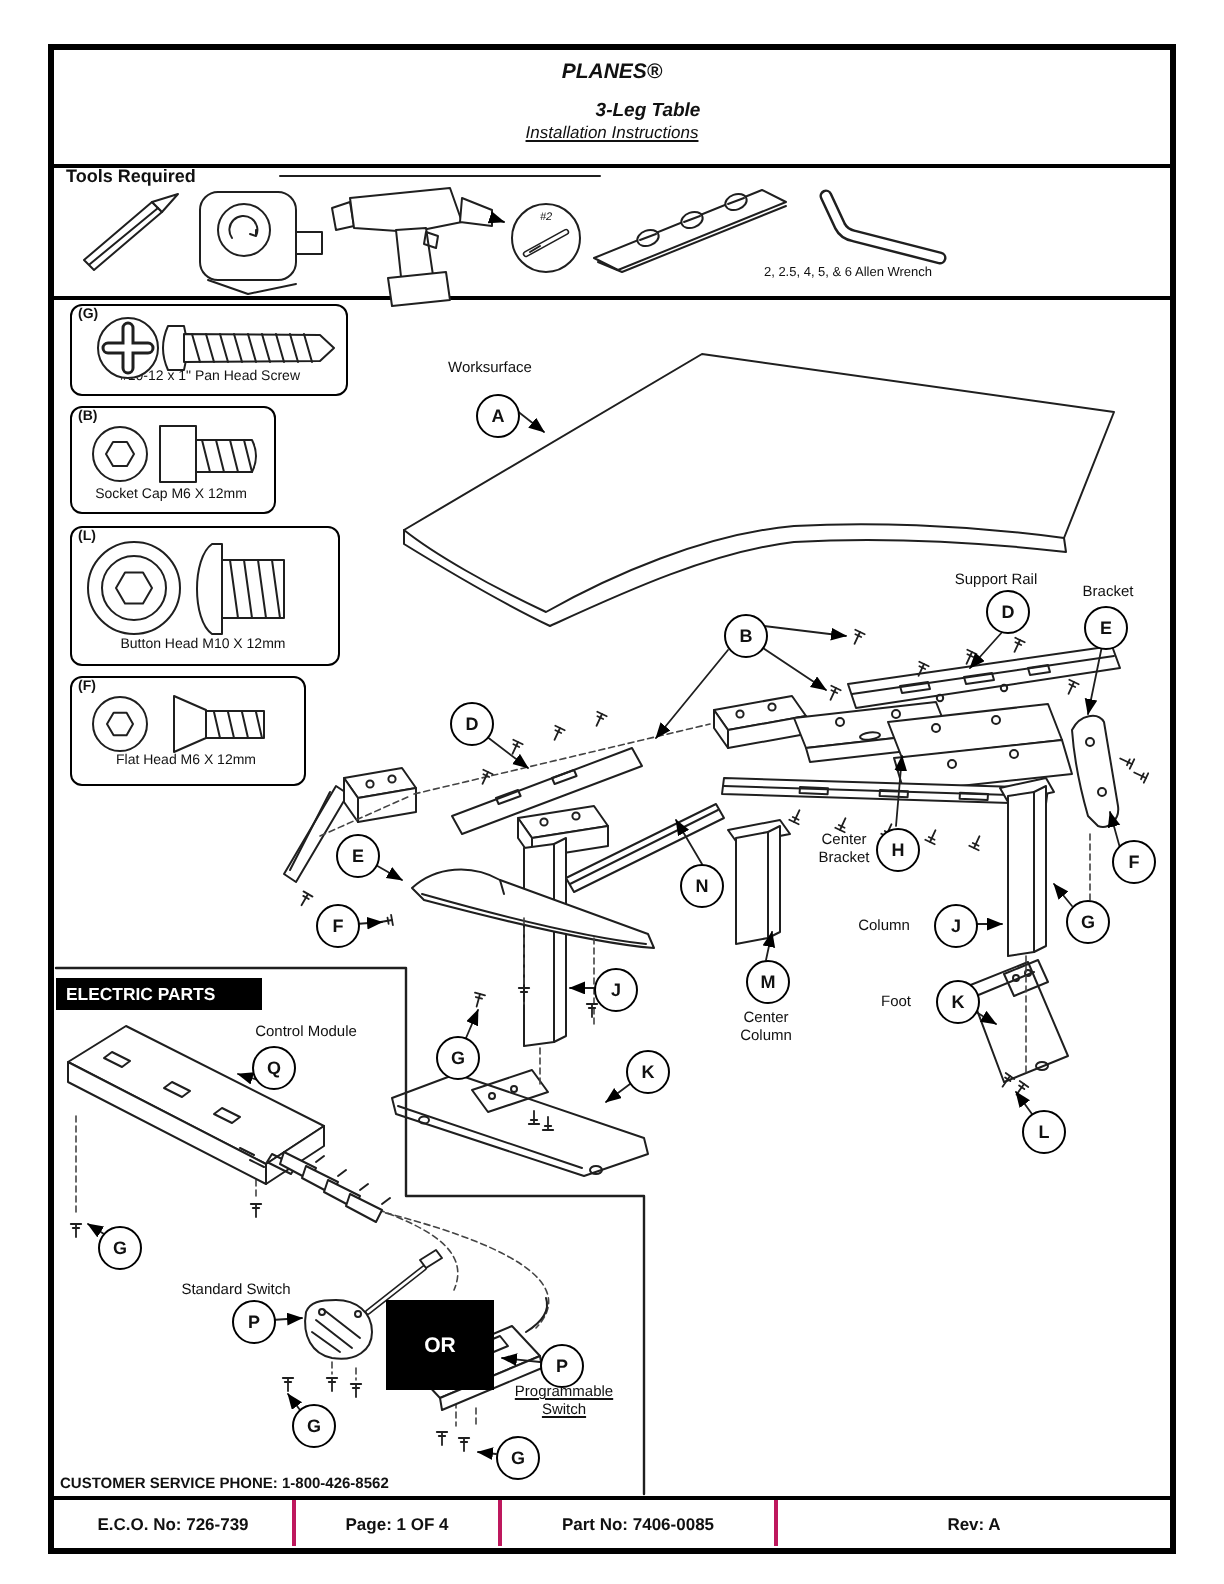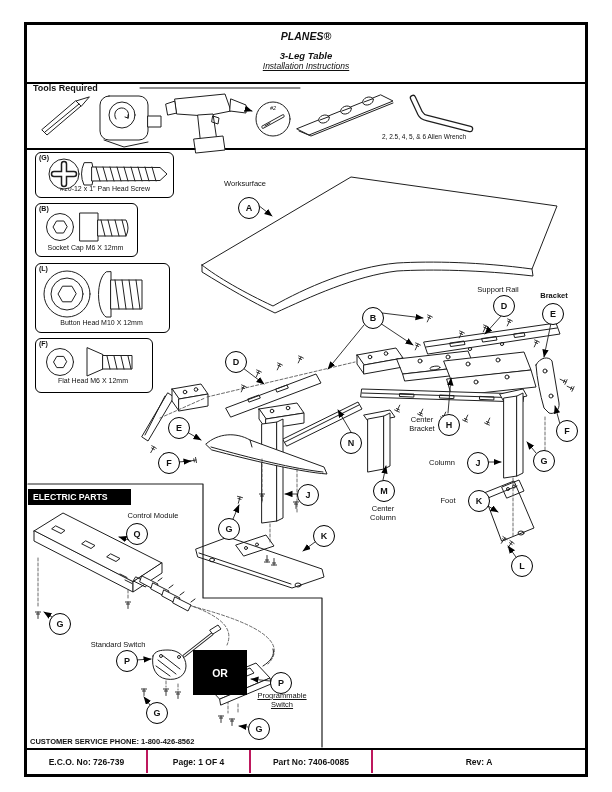--- a/index.html
+++ b/index.html
@@ -25,21 +25,21 @@
          border-left:2px solid #be185d;box-sizing:border-box;}
   .fcell:first-child{border-left:none;}
 </style>
 </head>
 <body>
 
 <div class="page">
   <div class="frame"></div>
 
   <div class="txt ctr" style="left:306px;top:30px;font-size:10.5px;font-weight:bold;">PLANES®</div>
-  <div class="txt ctr" style="left:306px;top:50px;font-size:9.5px;font-weight:bold;">3-Leg Table</div>
+  <div class="txt ctr" style="left:324px;top:50px;font-size:9.5px;font-weight:bold;">3-Leg Table</div>
   <div class="txt ctr" style="left:306px;top:61px;font-size:8.5px;text-decoration:underline;">Installation Instructions</div>
   <div class="hline" style="left:27px;top:82px;width:558px;"></div>
 
   <div class="txt" style="left:33px;top:83px;font-size:9px;font-weight:bold;">Tools Required</div>
   <div class="hline" style="left:27px;top:148px;width:558px;"></div>
   <div class="lbl" style="left:424px;top:132px;font-size:6.5px;">2, 2.5, 4, 5, &amp; 6 Allen Wrench</div>
 
   <div class="hwbox" style="left:35px;top:152px;width:137px;height:44px;"></div>
   <div class="hwkey" style="left:39px;top:154px;">(G)</div>
   <div class="hwcap" style="left:42px;top:185px;width:126px;">#10-12 x 1" Pan Head Screw</div>
@@ -376,21 +376,21 @@
       <path d="M52,617 L44,612" marker-end="url(#arr)"></path>
       <path d="M136,660 L151,659" marker-end="url(#arr)"></path>
       <path d="M270,681 L251,679" marker-end="url(#arr)"></path>
       <path d="M150,705 L144,697" marker-end="url(#arr)"></path>
       <path d="M248,727 L239,726" marker-end="url(#arr)"></path>
     </g>
   </svg>
 
   <div class="lbl" style="left:245px;top:179px;">Worksurface</div>
   <div class="lbl" style="left:498px;top:285px;">Support Rail</div>
-  <div class="lbl" style="left:554px;top:291px;font-weight:bold;">Bracket</div>
+  <div class="lbl" style="left:554px;top:291px;">Bracket</div>
   <div class="lbl wrap" style="left:422px;top:415px;width:40px;">Center Bracket</div>
   <div class="lbl" style="left:442px;top:458px;">Column</div>
   <div class="lbl wrap" style="left:383px;top:504px;width:42px;">Center Column</div>
   <div class="lbl" style="left:448px;top:496px;">Foot</div>
   <div class="lbl" style="left:153px;top:511px;">Control Module</div>
   <div class="lbl" style="left:118px;top:640px;">Standard Switch</div>
   <div class="lbl wrap" style="left:282px;top:691px;width:62px;text-decoration:underline;">Programmable Switch</div>
 
   <div class="banner" style="left:28px;top:489px;width:98px;height:16px;font-size:8.7px;padding-left:5px;">ELECTRIC PARTS</div>
   <div class="banner" style="left:193px;top:650px;width:26px;height:17px;font-size:10.5px;justify-content:center;padding:14px;">OR</div>
@@ -466,16 +466,16 @@
     </div>
   <div class="co" style="left:248px;top:718px;">
       <span>G</span>
     </div>
 
   <div class="txt" style="left:30px;top:737px;font-size:7.5px;font-weight:bold;">CUSTOMER SERVICE PHONE: 1-800-426-8562</div>
 
   <div class="footer">
     <div class="fcell" style="width:119px;">E.C.O. No: 726-739</div>
     <div class="fcell" style="width:103px;">Page:  1 OF 4</div>
-    <div class="fcell" style="width:122px;">Part No:  7406-0085</div>
+    <div class="fcell" style="width:138px;">Part No:  7406-0085</div>
     <div class="fcell" style="flex:1;">Rev:  A</div>
   </div>
 </div>
 
 </body></html>

